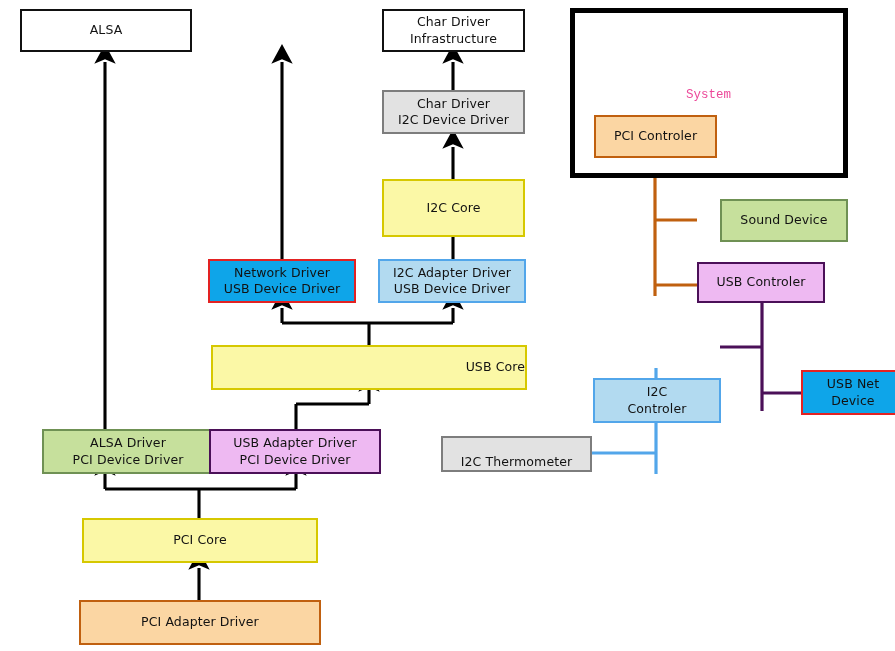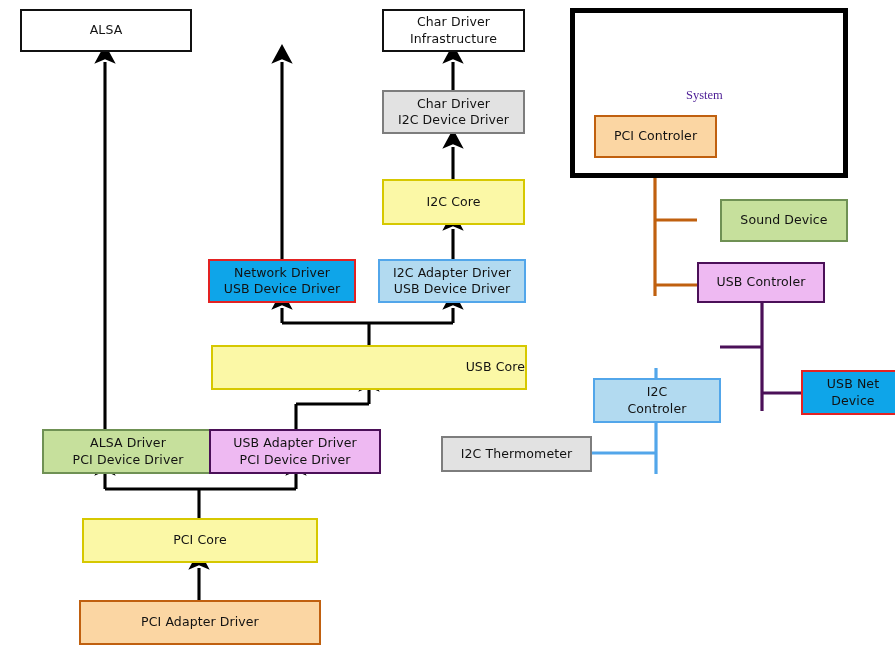--- a/index.html
+++ b/index.html
@@ -43,23 +43,23 @@
   .purple { background: #eeb9f2; border: 2.2px solid #4b1058; }
   .orange { background: #fbd6a3; border: 2.2px solid #c0600f; }
   .system-frame {
     position: absolute;
     box-sizing: border-box;
     background: #ffffff;
     border: 5px solid #000000;
   }
   .system-label {
     position: absolute;
-    font-family: Liberation Serif, serif;
+    font-family: Liberation Mono, monospace;
     font-size: 12.5px;
-    color: #4c1d95;
+    color: #ec4899;
     white-space: nowrap;
   }
   svg.wires {
     position: absolute;
     left: 0; top: 0;
     width: 895px;
     height: 651px;
     pointer-events: none;
   }
   svg.wires.under { z-index: 1; }
@@ -132,21 +132,21 @@
     <div class="box plain" style="left:382px; top:9px; width:143px; height:43px;">
       <span class="ln">Char Driver</span>
       <span class="ln">Infrastructure</span>
     </div>
 
     <div class="box grey" style="left:382px; top:90px; width:143px; height:44px;">
       <span class="ln">Char Driver</span>
       <span class="ln">I2C Device Driver</span>
     </div>
 
-    <div class="box yellow" style="left:382px; top:179px; width:143px; height:46px;">
+    <div class="box yellow" style="left:382px; top:179px; width:143px; height:58px;">
       <span class="ln">I2C Core</span>
     </div>
 
     <div class="box red" style="left:208px; top:259px; width:148px; height:44px;">
       <span class="ln">Network Driver</span>
       <span class="ln">USB Device Driver</span>
     </div>
 
     <div class="box blue" style="left:378px; top:259px; width:148px; height:44px;">
       <span class="ln">I2C Adapter Driver</span>
@@ -168,21 +168,21 @@
     </div>
 
     <div class="box yellow" style="left:82px; top:518px; width:236px; height:45px;">
       <span class="ln">PCI Core</span>
     </div>
 
     <div class="box orange" style="left:79px; top:600px; width:242px; height:45px;">
       <span class="ln">PCI Adapter Driver</span>
     </div>
 
-    <div class="box grey" style="left:441px; top:436px; width:151px; height:36px;">
+    <div class="box grey" style="left:441px; top:436px; width:151px; height:36px;justify-content:flex-end;">
       <span class="ln">I2C Thermometer</span>
     </div>
 
     <div class="box orange" style="left:594px; top:115px; width:123px; height:43px;">
       <span class="ln">PCI Controler</span>
     </div>
 
     <div class="box green" style="left:697px; top:199px; width:128px; height:43px;">
       <span class="ln">Sound Device</span>
     </div>

